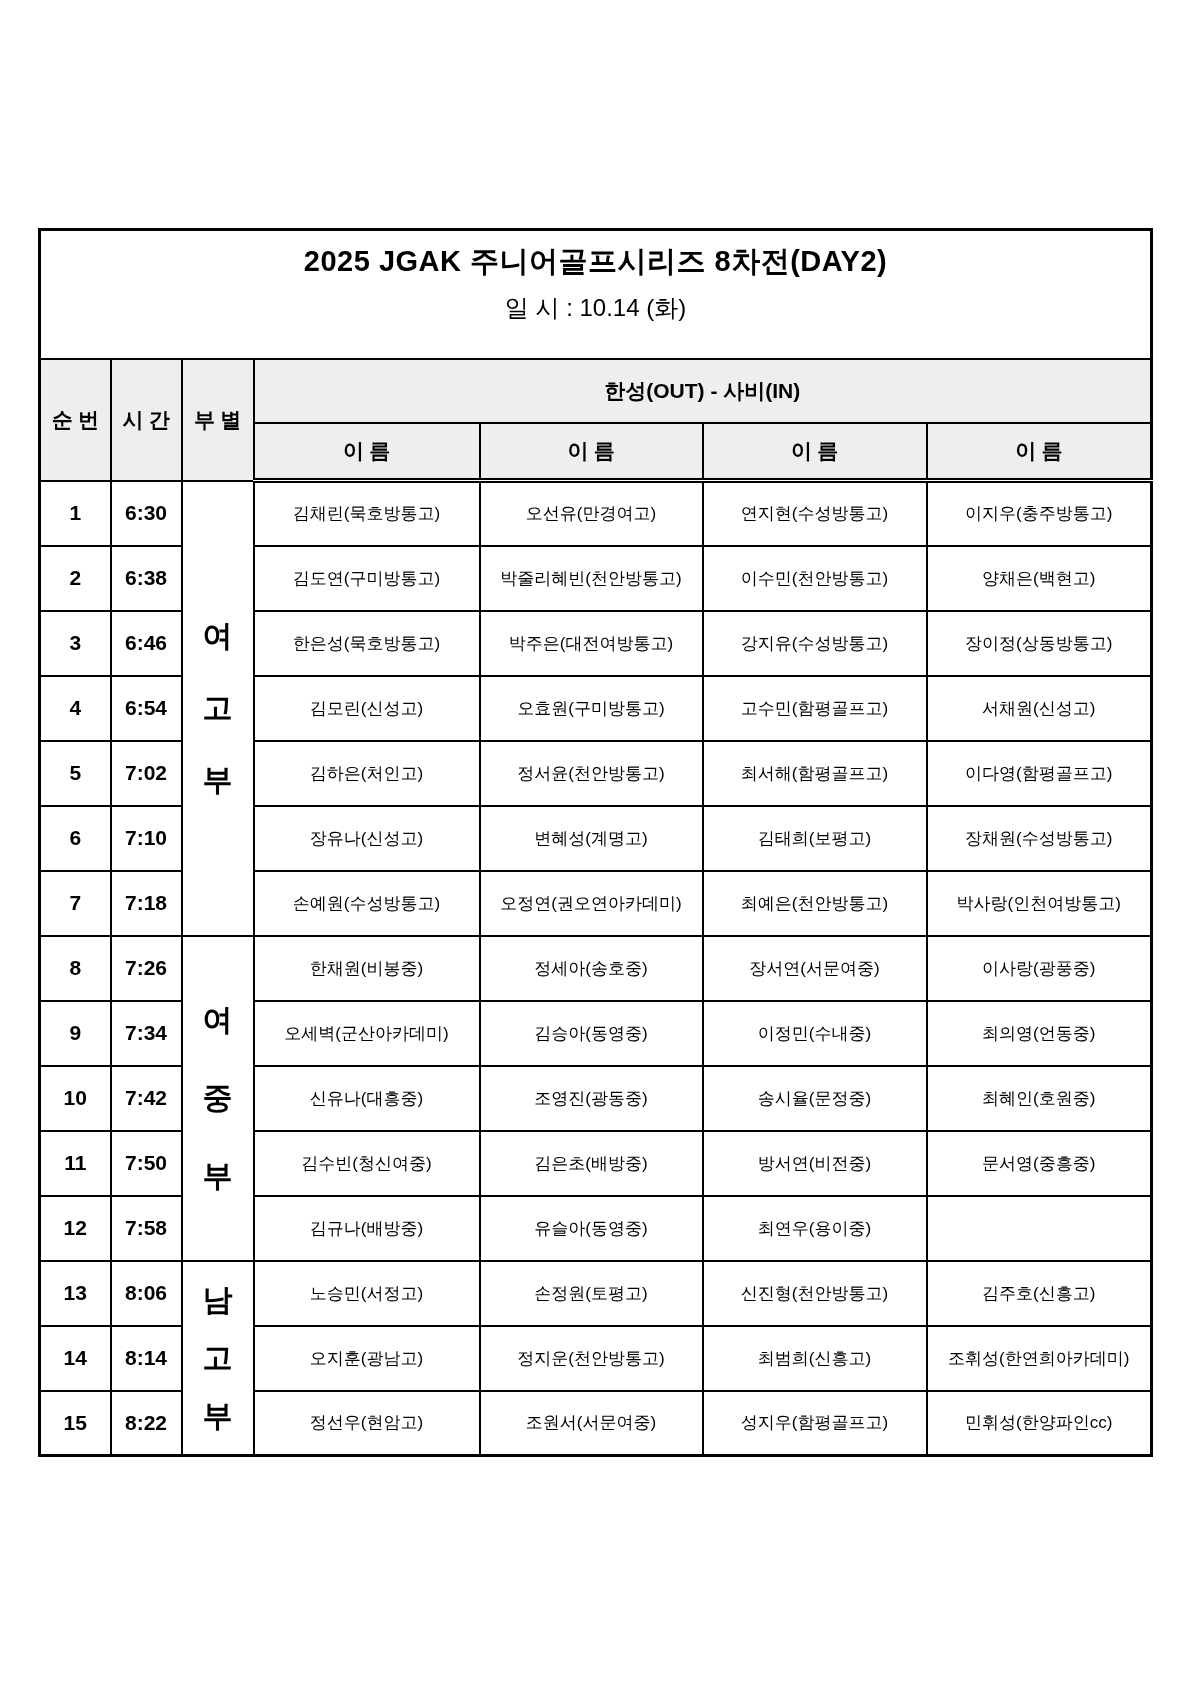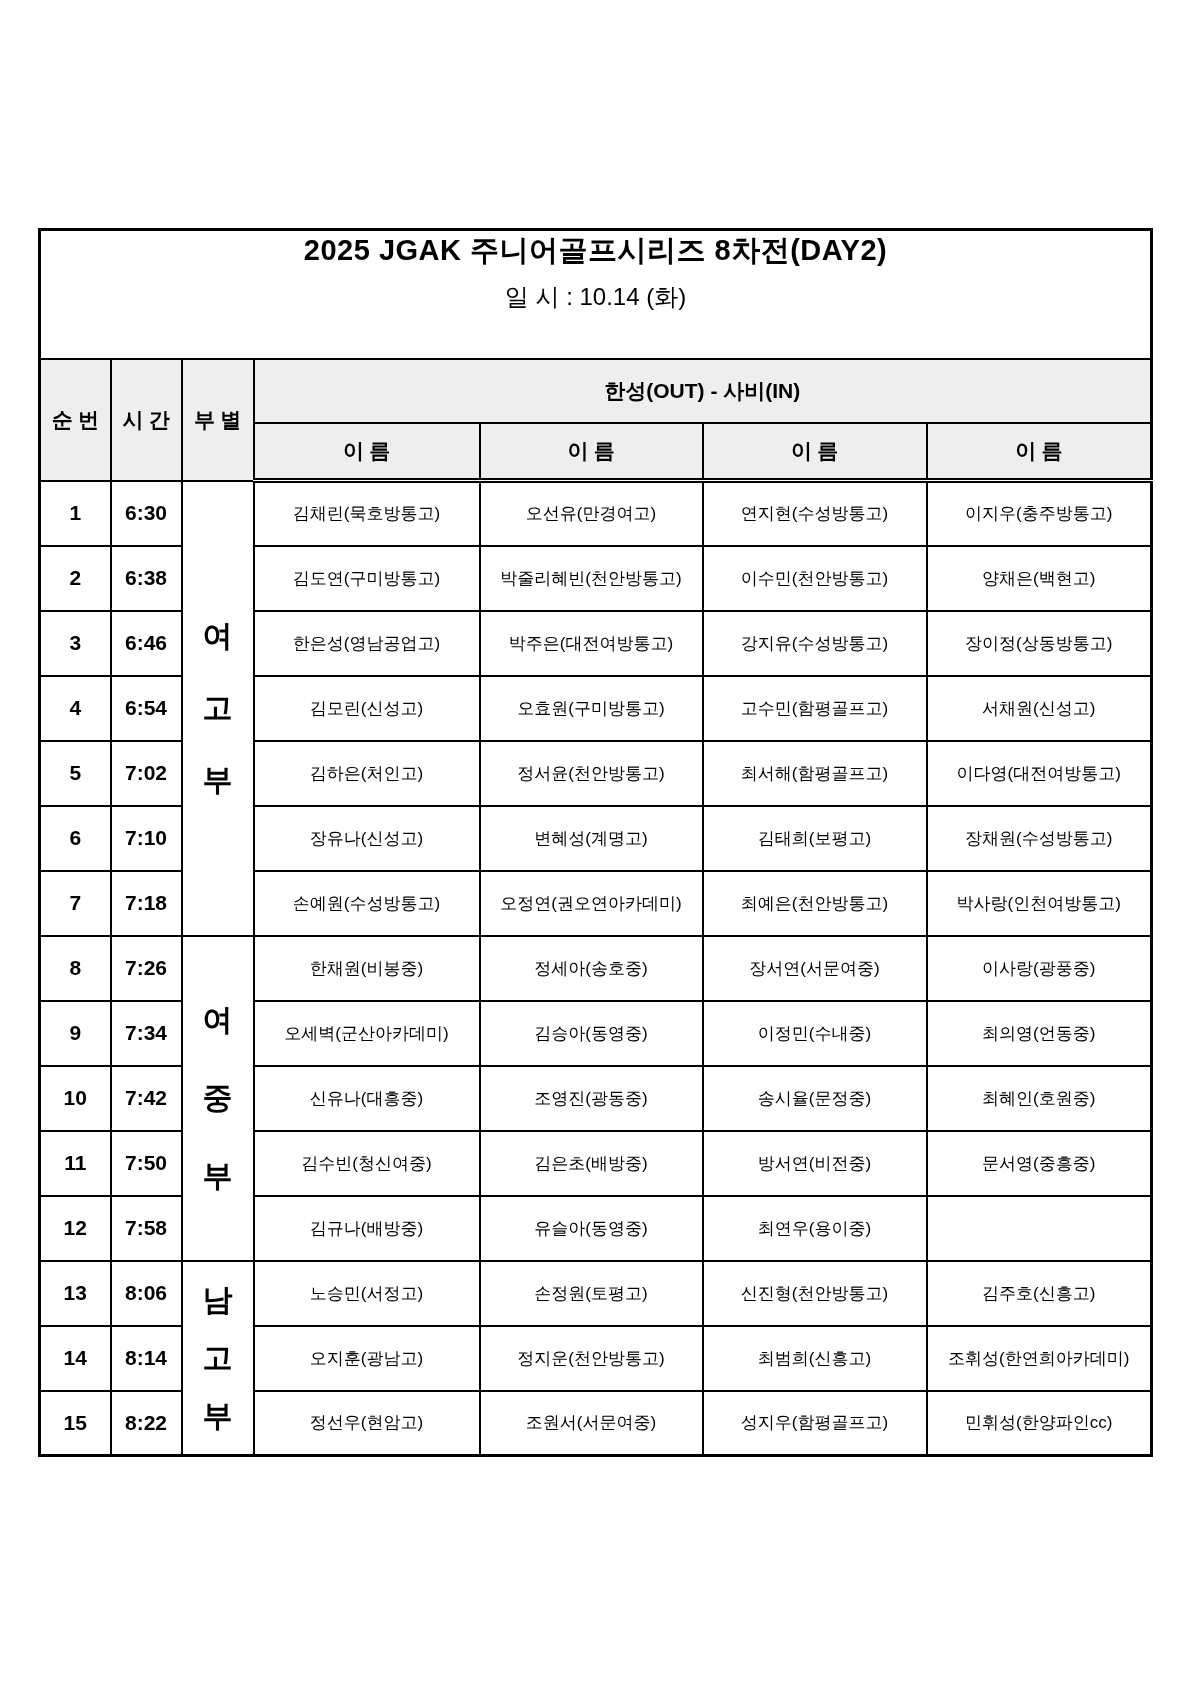--- a/index.html
+++ b/index.html
@@ -26,21 +26,21 @@
     vertical-align: middle;
     padding: 0;
     overflow: hidden;
   }
 
   
   tr.title-row { height: 129px; }
   td.title-cell { background: #ffffff; border-bottom: 2px solid #000; }
   .title-inner {
     display: flex; flex-direction: column; align-items: center;
-    justify-content: flex-start; padding-bottom: 34px; height: 100%; box-sizing: border-box;
+    justify-content: flex-end; padding-bottom: 34px; height: 100%; box-sizing: border-box;
   }
   .title { font-size: 29px; font-weight: 700; letter-spacing: 0.5px; }
   .subtitle { font-size: 24px; font-weight: 400; margin-top: 10px; }
 
   
   tr.hdr1 { height: 64px; }
   tr.hdr2 { height: 58px; }
   td.hcell { background: #eeeeee; font-weight: 700; font-size: 21px; font-family: Liberation Serif, serif; }
   tr.hdr2 td.hcell { border-bottom: 5px double #000; text-align: center; }
   td.hspan { background: #eeeeee; font-weight: 700; font-size: 21px; margin-top: 9px; }
@@ -111,40 +111,40 @@
       <td class="no">2</td>
       <td class="time">6:38</td>
       <td class="nm">김도연(구미방통고)</td>
       <td class="nm">박줄리혜빈(천안방통고)</td>
       <td class="nm">이수민(천안방통고)</td>
       <td class="nm">양채은(백현고)</td>
     </tr>
     <tr class="brow">
       <td class="no">3</td>
       <td class="time">6:46</td>
-      <td class="nm">한은성(영남공업고)</td>
+      <td class="nm">한은성(묵호방통고)</td>
       <td class="nm">박주은(대전여방통고)</td>
       <td class="nm">강지유(수성방통고)</td>
       <td class="nm">장이정(상동방통고)</td>
     </tr>
     <tr class="brow">
       <td class="no">4</td>
       <td class="time">6:54</td>
       <td class="nm">김모린(신성고)</td>
       <td class="nm">오효원(구미방통고)</td>
       <td class="nm">고수민(함평골프고)</td>
       <td class="nm">서채원(신성고)</td>
     </tr>
     <tr class="brow">
       <td class="no">5</td>
       <td class="time">7:02</td>
       <td class="nm">김하은(처인고)</td>
       <td class="nm">정서윤(천안방통고)</td>
       <td class="nm">최서해(함평골프고)</td>
-      <td class="nm">이다영(대전여방통고)</td>
+      <td class="nm">이다영(함평골프고)</td>
     </tr>
     <tr class="brow">
       <td class="no">6</td>
       <td class="time">7:10</td>
       <td class="nm">장유나(신성고)</td>
       <td class="nm">변혜성(계명고)</td>
       <td class="nm">김태희(보평고)</td>
       <td class="nm">장채원(수성방통고)</td>
     </tr>
     <tr class="brow">

